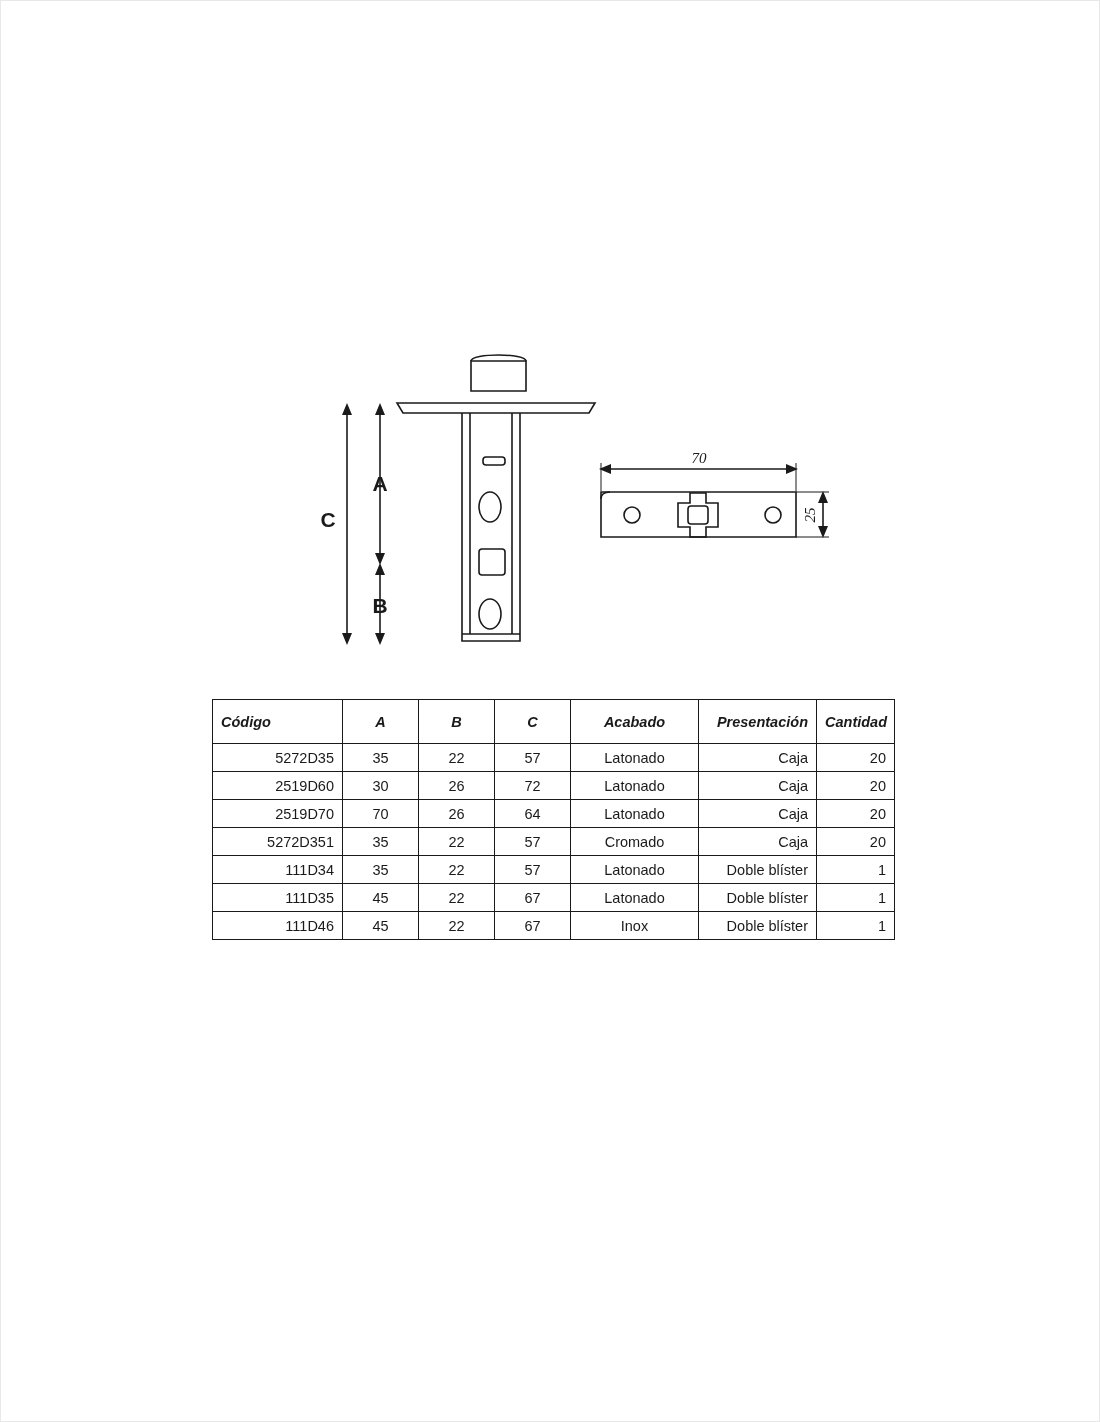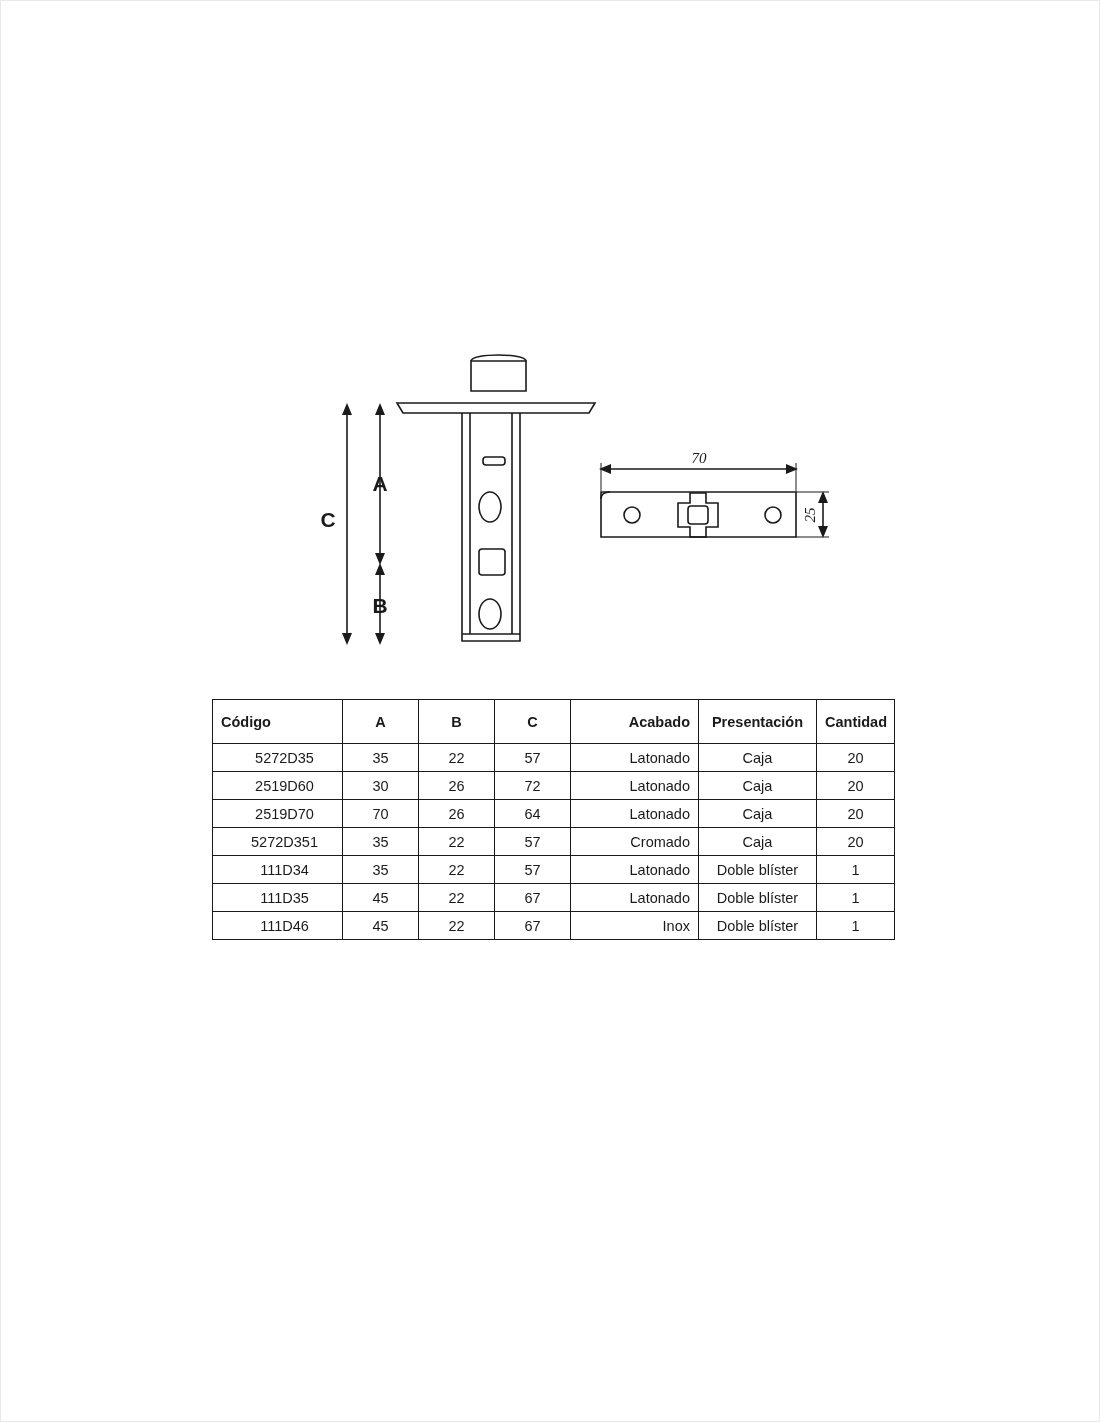--- a/index.html
+++ b/index.html
@@ -51,32 +51,33 @@
     height: 28px;
     padding: 0 8px;
     box-sizing: border-box;
     white-space: nowrap;
     overflow: hidden;
   }
   table.spec thead th {
     font-weight: bold;
     height: 44px;
     vertical-align: middle;
+    font-style: italic;
   }
   
   .col-code   { width: 130px; text-align: left; }
   .col-a      { width: 76px;  text-align: center; }
   .col-b      { width: 76px;  text-align: center; }
   .col-c      { width: 76px;  text-align: center; }
-  .col-fin    { width: 128px; text-align: right; }
-  .col-pres   { width: 118px; text-align: center; }
-  .col-qty    { width: 78px;  text-align: center; }
+  .col-fin    { width: 128px; text-align: center; }
+  .col-pres   { width: 118px; text-align: right; }
+  .col-qty    { width: 78px;  text-align: right; }
 
   table.spec tbody td { font-weight: normal; }
-  table.spec tbody td.col-code { text-align: center; padding-left: 22px; }
+  table.spec tbody td.col-code { text-align: right; padding-left: 22px; }
 </style>
 </head>
 <body>
 
 <div class="page">
 
   <div class="drawing">
     <svg width="1100" height="350" viewBox="0 0 1100 350" xmlns="http://www.w3.org/2000/svg">
       <g fill="none" stroke="#1a1a1a" stroke-width="1.6">
 

